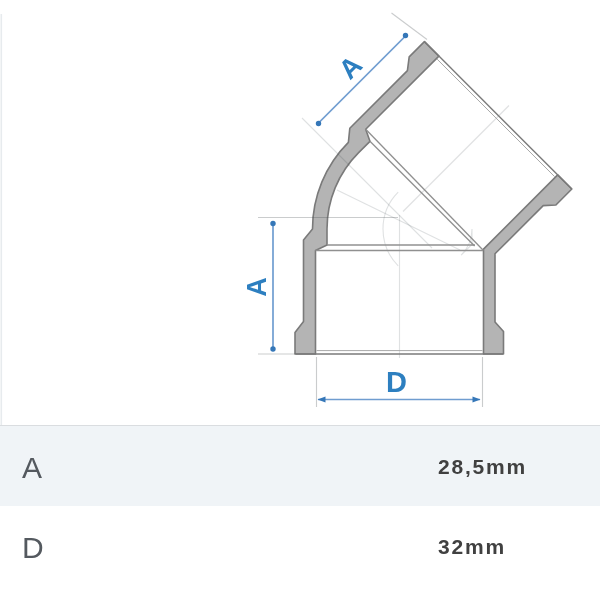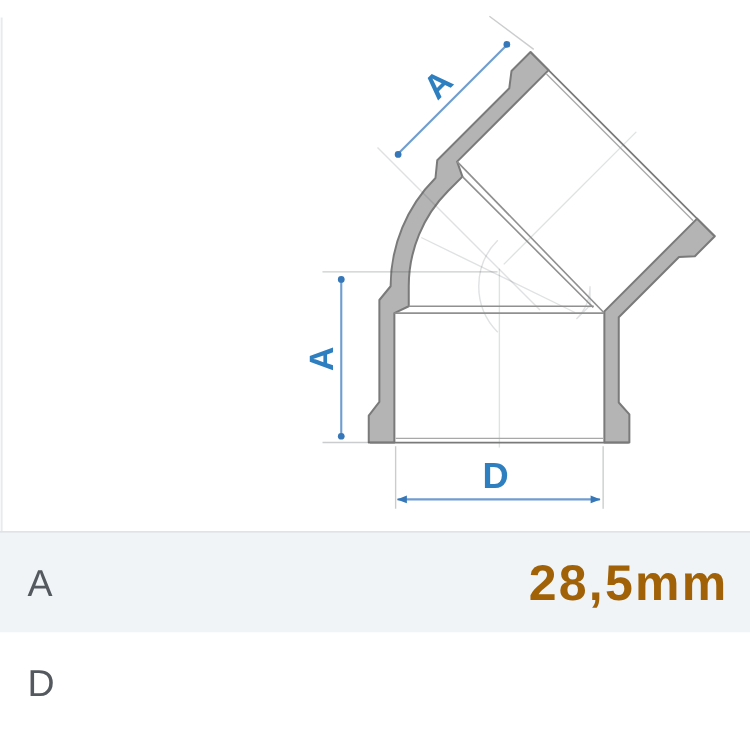--- a/index.html
+++ b/index.html
@@ -2,21 +2,21 @@
 <html><head><meta charset="utf-8">
 <style>
 html,body{margin:0;padding:0;background:#ffffff;width:600px;height:600px;overflow:hidden;}
 body{font-family:"Liberation Sans", sans-serif;position:relative;}
 .drawing{position:absolute;top:0;left:0;}
 .tbl{position:absolute;left:0;top:425px;width:600px;}
 .row{height:80px;display:flex;align-items:center;justify-content:space-between;}
 .rowA{background:#f0f4f7;border-top:1px solid #dadde0;}
 .rowD{background:#ffffff;}
 .lab{margin-left:22px;font-size:30px;color:#54595f;position:relative;top:2px;}
-.val{position:absolute;left:423px;font-size:40px;font-weight:bold;color:#a16207;letter-spacing:1.8px;margin-top:2px;}
+.val{position:absolute;left:438px;font-size:21px;font-weight:bold;color:#404040;letter-spacing:1.8px;margin-top:2px;}
 </style></head>
 <body>
 
 <div class="drawing">
 <svg width="600" height="600" viewBox="0 0 600 600">
 
 <rect x="0" y="0" width="600" height="600" fill="#ffffff"></rect>
 
 <rect x="0.5" y="14" width="1.6" height="411" fill="#e7ebee"></rect>
 
@@ -94,13 +94,14 @@
 
 <div class="tbl">
 
 <div class="row rowA">
       <span class="lab">A</span>
       <span class="val">28,5mm</span>
     </div>
 
 <div class="row rowD">
       <span class="lab">D</span>
+      <span class="val">32mm</span>
     </div>
 </div>
 </body></html>

